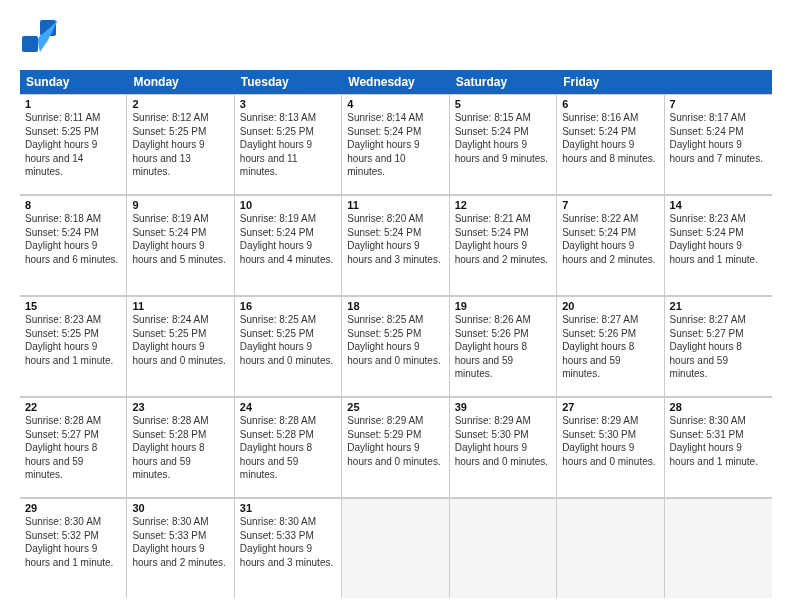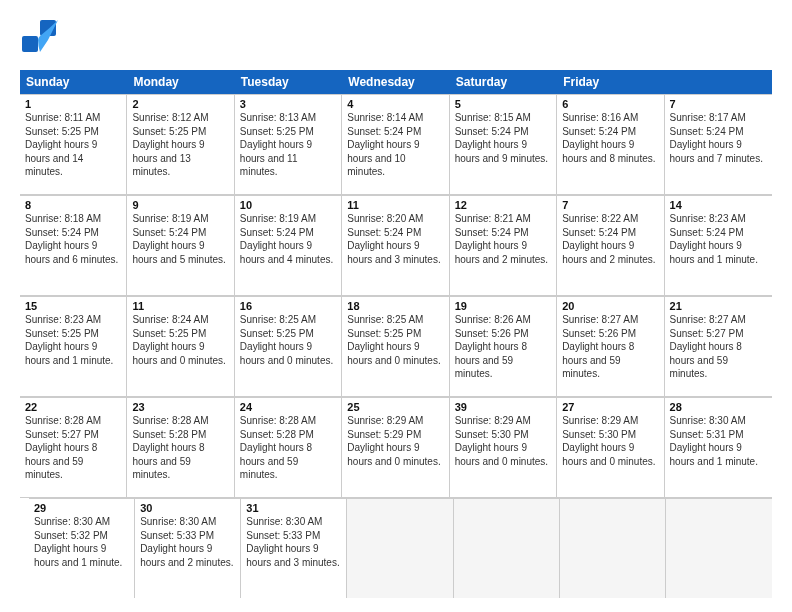--- a/index.html
+++ b/index.html
@@ -59,21 +59,20 @@
       flex-direction: column;
     }
     .cal-row {
       display: grid;
       grid-template-columns: repeat(7, 1fr);
       flex: 1;
       border-bottom: 1px solid #ccc;
     }
     .cal-row:last-child {
       border-bottom: none;
-      margin-left: 9px;
     }
     .cal-cell {
       border-right: 1px solid #ccc;
       padding: 3px 5px;
       font-size: 9.5px;
       color: #333;
       background: #fff;
       vertical-align: top;
       min-height: 0;
     }

